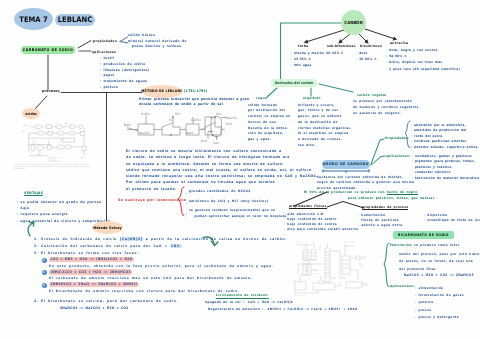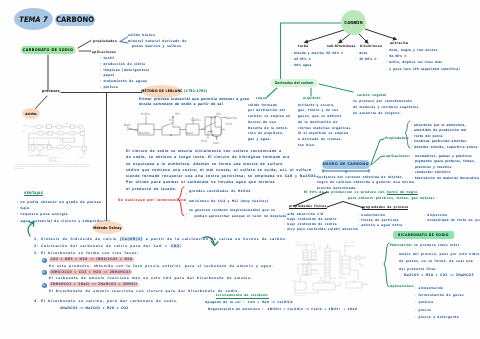--- a/index.html
+++ b/index.html
@@ -111,25 +111,25 @@
   <g fill="none" stroke="#1f8a60" stroke-width="1.3" stroke-linecap="round">
     <path d="M30 236 C26.5 231, 27.5 225.5, 33 223"></path>
     <path d="M30 222.5 L33.8 222.2 L33.4 226"></path>
   </g>
   <g fill="none" stroke="#1f7a5c" stroke-width="1.2" stroke-linecap="round">
     <path d="M203 238 C208 235, 213 238, 214 244"></path>
     <path d="M211 241 L214.5 245.5 L218 242"></path>
   </g>
 </svg>
 
-<div class="pill pill-ell" style="left:14px;top:8px;width:39px;height:22px;font-size:7.6px;letter-spacing:.0px;font-family:'DejaVu Sans Condensed','DejaVu Sans',sans-serif;font-style:italic;">
+<div class="pill pill-ell" style="left:14px;top:8px;width:39px;height:22px;font-size:7.6px;letter-spacing:.0px;font-family:'DejaVu Sans Condensed','DejaVu Sans',sans-serif;">
   <span>TEMA 7</span>
 </div>
 <div class="pill pill-rect" style="left:55px;top:13.5px;width:40px;height:12.5px;font-size:7.6px;letter-spacing:.0px;font-family:'DejaVu Sans Condensed','DejaVu Sans',sans-serif;">
-  <span>CARBONO</span>
+  <span>LEBLANC</span>
 </div>
 
 <div class="hl hl-green" style="left:21px;top:46px;width:54px;height:7.5px;font-size:3.7px;letter-spacing:.45px;color:#000;">
   <span>CARBONATO DE SODIO</span>
 </div>
 
 <div class="tx blk b cond" style="left:93px;top:38.8px;font-size:3.2px;letter-spacing:.35px;">propiedades</div>
 <div class="tx blue b cond lst" style="left:128px;top:33.3px;font-size:3.2px;line-height:5.6px;letter-spacing:.45px;"><div>sólido blanco</div><div>mineral natural derivado de</div><div>  pozos básicos y salinos</div></div>
 
 <div class="tx blk b cond" style="left:92px;top:49.5px;font-size:3.2px;letter-spacing:.35px;">aplicaciones</div>

